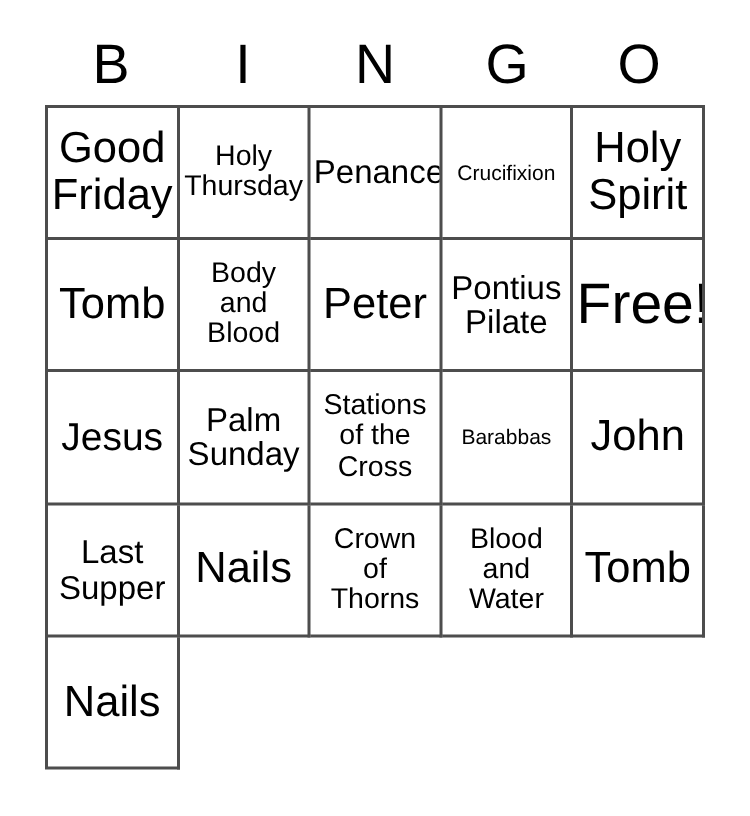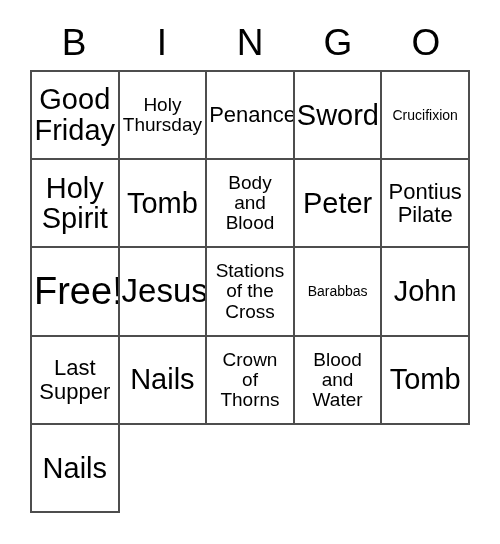--- a/index.html
+++ b/index.html
@@ -66,21 +66,21 @@
     display: block;
     width: 100%;
     line-height: 1.06;
     white-space: pre-line;
     color: #000000;
   }
   
   .s-xs  { font-size: 14px; }
   .s-md  { font-size: 19px; }
   .s-lg  { font-size: 22px; }
-  .s-xl  { font-size: 33px; }
+  .s-xl  { font-size: 26px; }
   .s-xxl { font-size: 29px; }
   .s-free{ font-size: 38px; }
 </style>
 </head>
 <body>
 
 <div class="card">
 
   <div class="header-row">
     <div class="header-cell">B</div>
@@ -97,23 +97,20 @@
 Friday</span>
       </div>
     <div class="cell">
         <span class="cell-text s-md">Holy
 Thursday</span>
       </div>
     <div class="cell">
         <span class="cell-text s-lg">Penance</span>
       </div>
     <div class="cell">
-        <span class="cell-text s-xxl">Sword</span>
-      </div>
-    <div class="cell">
         <span class="cell-text s-xs">Crucifixion</span>
       </div>
 
     <div class="cell">
         <span class="cell-text s-xxl">Holy
 Spirit</span>
       </div>
     <div class="cell">
         <span class="cell-text s-xxl">Tomb</span>
       </div>
@@ -128,20 +125,24 @@
 
     <div class="cell">
         <span class="cell-text s-lg">Pontius
 Pilate</span>
       </div>
     <div class="cell">
         <span class="cell-text s-free">Free!</span>
       </div>
     <div class="cell">
         <span class="cell-text s-xl">Jesus</span>
+      </div>
+    <div class="cell">
+        <span class="cell-text s-lg">Palm
+Sunday</span>
       </div>
 
     <div class="cell">
         <span class="cell-text s-md">Stations
 of the
 Cross</span>
       </div>
     <div class="cell">
         <span class="cell-text s-xs">Barabbas</span>
       </div>

